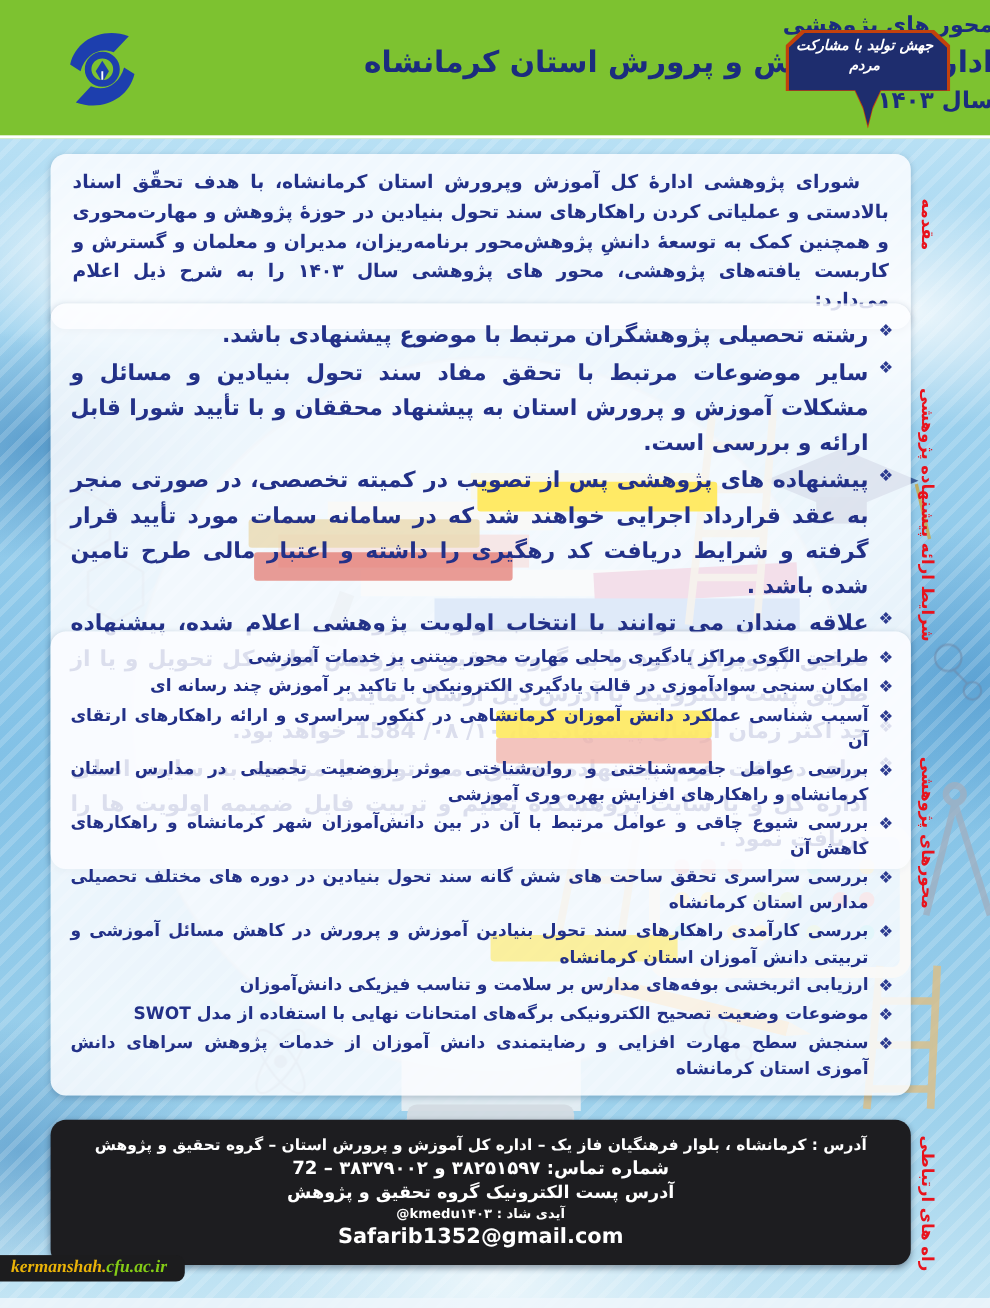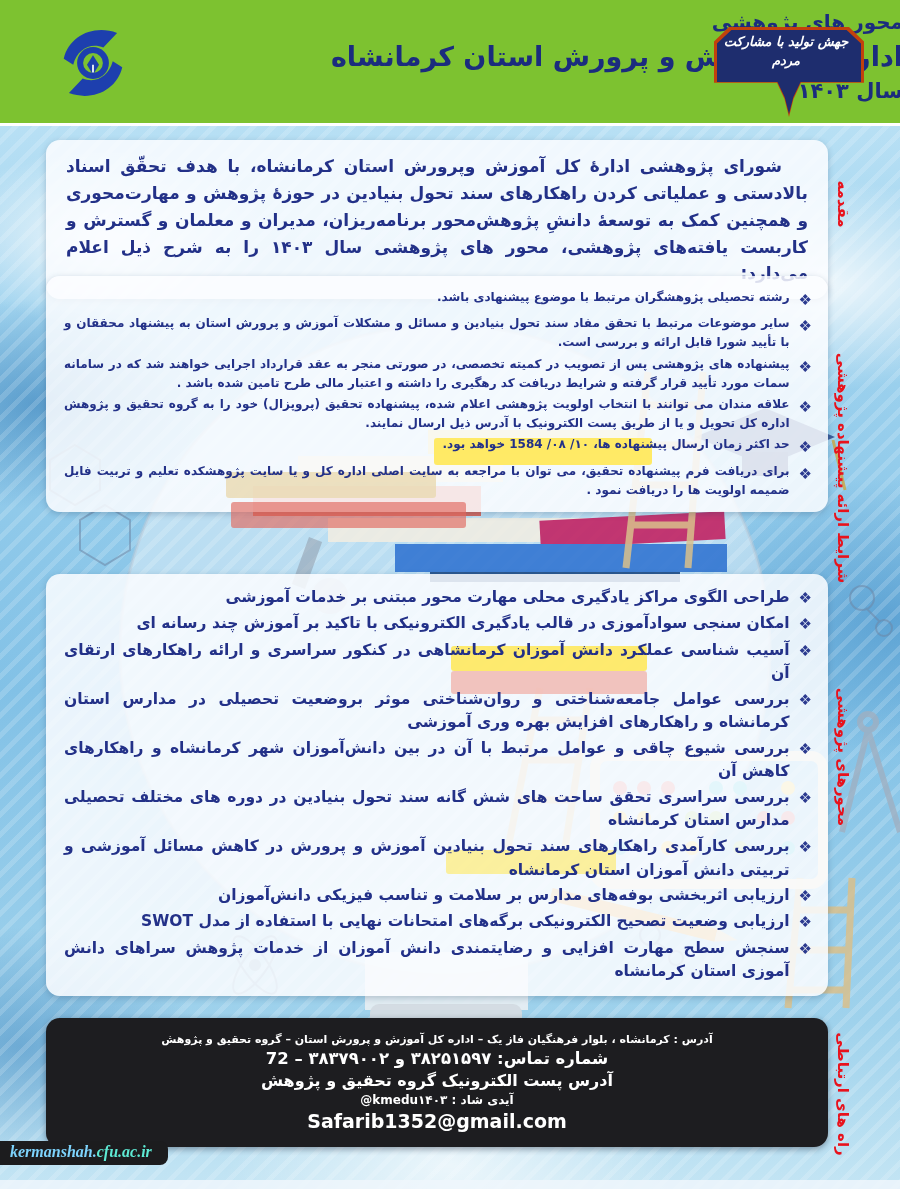--- a/index.html
+++ b/index.html
@@ -35,41 +35,41 @@
   .box{position:absolute;left:46px;width:782px;background:rgba(252,253,255,.85);border-radius:14px;
        box-shadow:0 2px 6px rgba(30,60,90,.25);direction:rtl;color:#233188;z-index:3;box-sizing:border-box;}
   .box .patch{position:absolute;border-radius:3px;}
   .box-intro{top:140px;padding:13px 20px 12px 20px;}
   .box-intro p{margin:0;font-size:17px;font-weight:700;line-height:1.58;text-align:justify;text-indent:26px;position:relative;}
   .box-cond{top:276px;padding:10px 16px 10px 18px;}
   .box-axes{top:574px;padding:10px 16px 10px 18px;}
   ul.blist{list-style:none;margin:0;padding:0;position:relative;}
   ul.blist li{display:flex;align-items:flex-start;margin:2px 0;}
   .bullet{flex:0 0 auto;color:#2b3a8f;font-size:15px;line-height:1.62;margin-left:9px;}
-  .box-cond .li-text{font-size:12px;font-weight:700;line-height:1.6;text-align:justify;flex:1;}
+  .box-cond .li-text{font-size:20px;font-weight:700;line-height:1.6;text-align:justify;flex:1;}
   .box-axes .li-text{font-size:15.5px;font-weight:700;line-height:1.52;text-align:justify;flex:1;}
   
   .box-contact{position:absolute;left:46px;top:1018px;width:782px;background:#1d1d20;border-radius:14px;
        color:#fff;direction:rtl;text-align:center;padding:12px 18px;box-sizing:border-box;z-index:3;
        box-shadow:0 2px 6px rgba(10,20,40,.4);}
   .c-line{font-weight:700;margin:3px 0;}
-  .c-address{font-size:11px;}
+  .c-address{font-size:14px;}
   .c-phone{font-size:16.5px;}
   .c-caption{font-size:16px;}
   .c-shad{font-size:12px;}
   .c-email{font-size:19px;font-family:"DejaVu Sans",sans-serif;direction:ltr;}
   .ltr{direction:ltr;unicode-bidi:isolate;display:inline-block;}
   
   .side-label{position:absolute;left:843px;white-space:nowrap;color:#e8121c;font-weight:800;font-size:15px;
       transform:translate(-50%,-50%) rotate(90deg);z-index:4;direction:rtl;}
   
   .watermark{position:absolute;left:0;top:1141px;background:#1c1c1e;padding:2px 16px 4px 10px;
       border-radius:0 8px 8px 0;z-index:6;font-family:"Liberation Serif",serif;font-style:italic;font-weight:700;font-size:16px;}
-  .wm-prefix{color:#7dd3fc;}
-  .wm-suffix{color:#5eead4;}
+  .wm-prefix{color:#eab308;}
+  .wm-suffix{color:#84cc16;}
   .bottom-strip{position:absolute;left:0;bottom:0;width:100%;height:9px;background:#eef6fb;opacity:.85;z-index:2;}
 </style>
 </head>
 <body>
 
 <div class="poster">
 
   <svg class="bg-art" width="900" height="1189" viewBox="0 0 900 1189">
 
     <circle cx="445" cy="650" r="325" fill="#ffffff" opacity="0.40"></circle>
@@ -274,21 +274,21 @@
           <span class="li-text">بررسی کارآمدی راهکارهای سند تحول بنیادین آموزش و پرورش در کاهش مسائل آموزشی و تربیتی دانش آموزان استان کرمانشاه</span>
         </li>
 
         <li>
           <span class="bullet">❖</span>
           <span class="li-text">ارزیابی اثربخشی بوفه‌های مدارس بر سلامت و تناسب فیزیکی دانش‌آموزان</span>
         </li>
 
         <li>
           <span class="bullet">❖</span>
-          <span class="li-text">ارزیابی وضعیت تصحیح الکترونیکی برگه‌های امتحانات نهایی با استفاده از مدل SWOT</span>
+          <span class="li-text">موضوعات وضعیت تصحیح الکترونیکی برگه‌های امتحانات نهایی با استفاده از مدل SWOT</span>
         </li>
 
         <li>
           <span class="bullet">❖</span>
           <span class="li-text">سنجش سطح  مهارت افزایی و رضایتمندی دانش آموزان از خدمات پژوهش سراهای دانش آموزی  استان کرمانشاه</span>
         </li>
       </ul>
   </div>
   <div class="side-label" style="top:757px;">محورهای پژوهشی</div>
 

